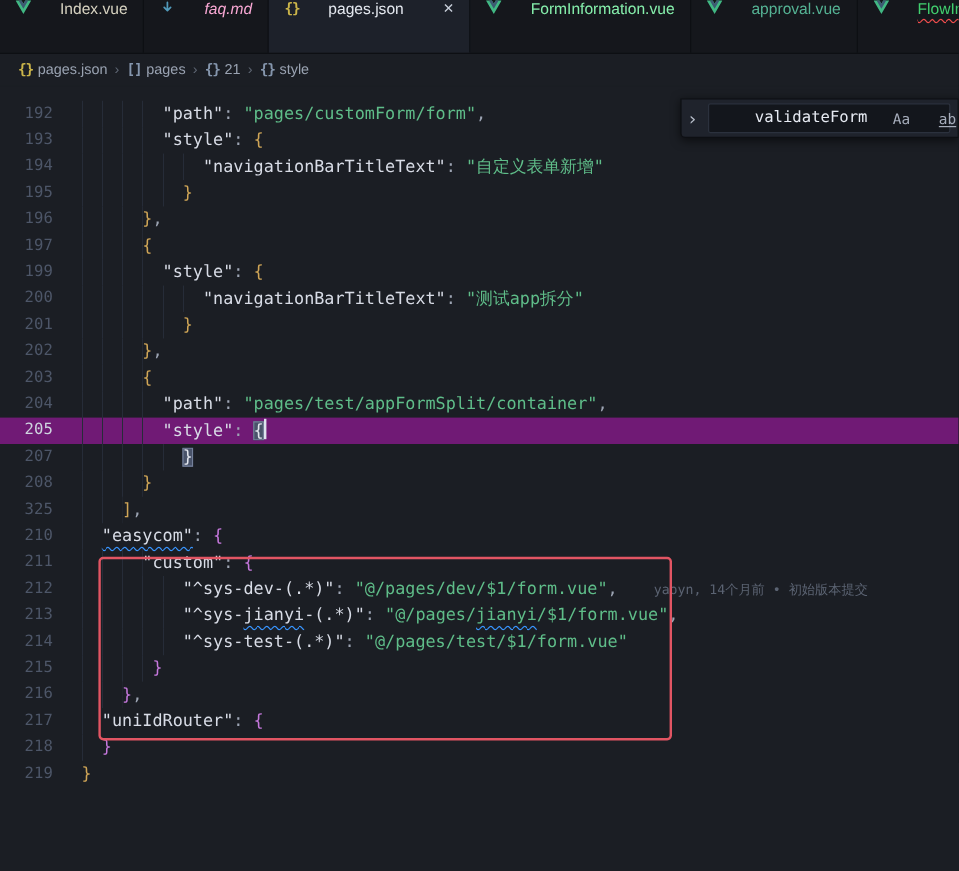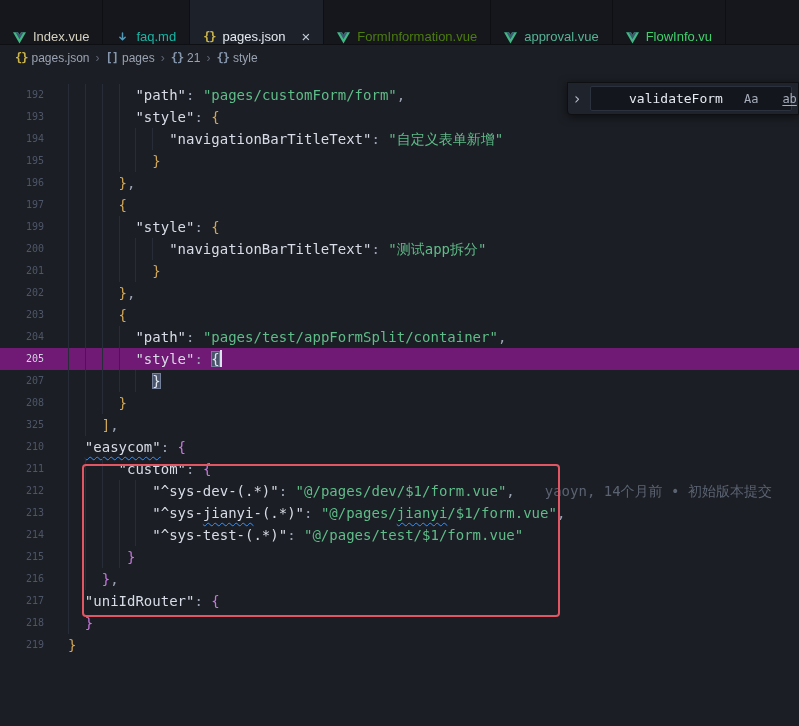--- a/index.html
+++ b/index.html
@@ -4,52 +4,52 @@
 <style>
   * { margin:0; padding:0; box-sizing:border-box; }
   html,body { background:#101216; }
   #app {
     position:relative; width:799px; height:726px; overflow:hidden;
     background:#1b1e24; font-family:"Liberation Sans", sans-serif;
   }
   
   .tabbar { height:45px; background:#15171c; display:flex; align-items:stretch;
             border-bottom:1px solid #0d0f13; overflow:hidden; }
-  .tab { display:flex; align-items:flex-end; gap:7px; padding:0 13px;
+  .tab { display:flex; align-items:flex-start; gap:24px; padding:0 13px;
          border-right:1px solid #0d0f13; font-size:13px; color:#9aa3b2;
          cursor:pointer; white-space:nowrap; }
   .tab.active { background:#1d212a; }
   .tab-icon { display:flex; align-items:center; }
   .tab-close { color:#c7ced9; font-size:15px; margin-left:9px; line-height:1; }
   .ticon { font:700 12px "DejaVu Sans Mono", monospace; letter-spacing:-1px; }
   
   .breadcrumb { height:26px; background:#1b1e24; display:flex; align-items:center;
                 gap:6px; padding:0 15px; font-size:12px; color:#9aa3b2; }
   .bc-item { display:flex; align-items:center; gap:4px; cursor:pointer; }
   .bc-sep { color:#5e6673; font-size:12px; }
   
   .editor { position:absolute; top:72px; left:0; right:0; bottom:0;
             background:#1b1e24; padding-top:12px;
             font:14px "DejaVu Sans Mono", monospace; overflow:hidden; }
   .row { display:flex; height:22px; line-height:22px; }
   .row.current { background:#701a75; }
-  .gutter { flex:0 0 44px; text-align:right; color:#4d5668; font-size:10px; }
+  .gutter { flex:0 0 44px; text-align:right; color:#4d5668; font-size:13px; }
   .row.current .gutter { color:#ced4df; }
   .code { white-space:pre; padding-left:24px; }
   .key { color:#d8dce6; }
   .pun { color:#9da5b4; }
   .str { color:#5fbd89; }
   .bg  { color:#d0a657; }
   .bp  { color:#c678dd; }
   .match { background:#49536a; box-shadow:inset 0 0 0 1px #74809a; color:#e2e6ee; }
   .cursor { display:inline-block; width:2px; height:17px; background:#dde3ee;
             vertical-align:-3px; }
   .wv { text-decoration:underline wavy #3794ff; text-decoration-thickness:1px;
         text-underline-offset:4px; }
-  .blame { color:#5b6372; padding-left:30px; font-size:14px; }
+  .blame { color:#5b6372; padding-left:30px; font-size:11px; }
   .ws { display:inline-block; height:22px; vertical-align:top;
         background-image:repeating-linear-gradient(to right,
           #262c38 0, #262c38 1px, transparent 1px, transparent 16.86px); }
   
   .redbox { position:absolute; left:82px; top:392px; width:478px; height:153px;
             border:2px solid #e25563; border-radius:4px; z-index:6; pointer-events:none; }
   
   .find { position:absolute; top:10px; right:0; height:33px; background:#1f232c;
           border:1px solid #0d0f13; display:flex; align-items:center; gap:6px;
           padding:0 6px 0 2px; box-shadow:0 2px 8px rgba(0,0,0,.55);
@@ -76,37 +76,37 @@
           </svg>
         </span>
         <span class="tab-label" style="color: rgb(214, 210, 192);">Index.vue</span>
       </div>
       <div class="tab">
         <span class="tab-icon">
           <svg width="13" height="13" viewBox="0 0 16 16">
             <path d="M8 2.5v8M4.7 7.6 8 10.9l3.3-3.3" fill="none" stroke="#519aba" stroke-width="1.8" stroke-linecap="round" stroke-linejoin="round"></path>
           </svg>
         </span>
-        <span class="tab-label" style="color: #14b8a6; ">faq.md</span>
+        <span class="tab-label" style="color: #f9a8d4; font-style: italic;">faq.md</span>
       </div>
       <div class="tab active">
         <span class="tab-icon">
           <span class="ticon" style="color:#cbb54a">{}</span>
         </span>
         <span class="tab-label" style="color: rgb(228, 232, 239);">pages.json</span>
         <span class="tab-close">×</span>
       </div>
       <div class="tab">
         <span class="tab-icon">
           <svg width="13" height="12" viewBox="0 0 24 21">
             <path fill="#41b883" d="M14.9 0 12 5 9.1 0H0l12 20.8L24 0Z"></path>
             <path fill="#3d5a73" d="M14.9 0 12 5 9.1 0H4.6L12 12.8 19.4 0Z"></path>
           </svg>
         </span>
-        <span class="tab-label" style="color: #4d7c0f;">FormInformation.vue</span>
+        <span class="tab-label" style="color: #86efac;">FormInformation.vue</span>
       </div>
       <div class="tab">
         <span class="tab-icon">
           <svg width="13" height="12" viewBox="0 0 24 21">
             <path fill="#41b883" d="M14.9 0 12 5 9.1 0H0l12 20.8L24 0Z"></path>
             <path fill="#3d5a73" d="M14.9 0 12 5 9.1 0H4.6L12 12.8 19.4 0Z"></path>
           </svg>
         </span>
         <span class="tab-label" style="color: rgb(85, 179, 148);">approval.vue</span>
       </div>

